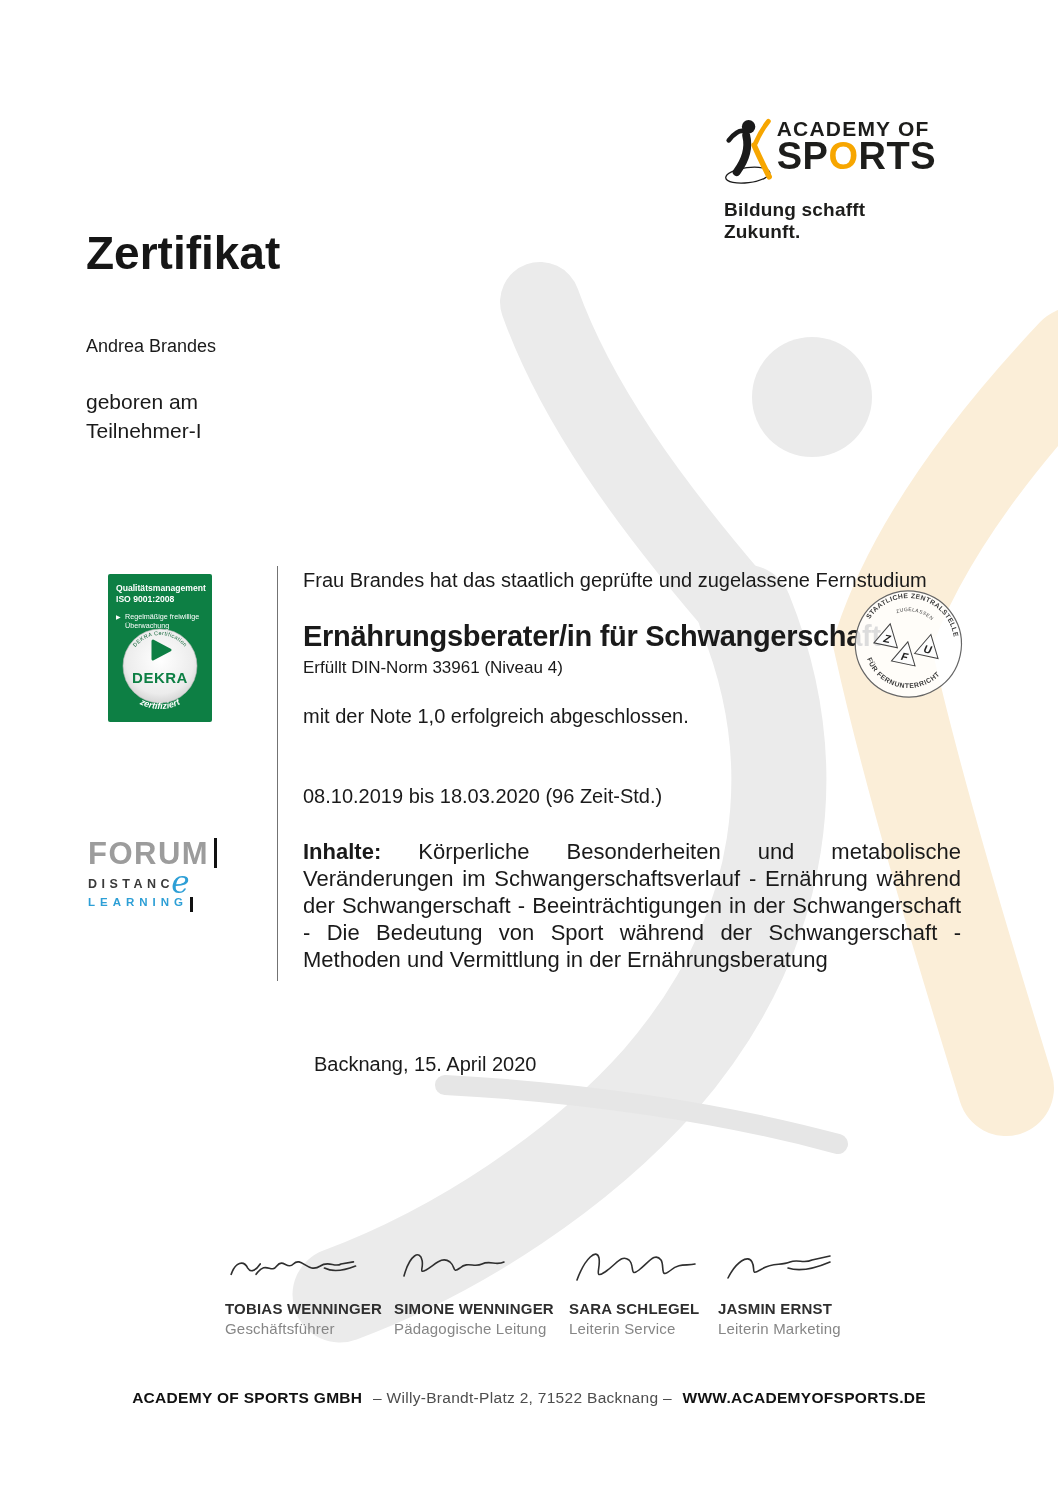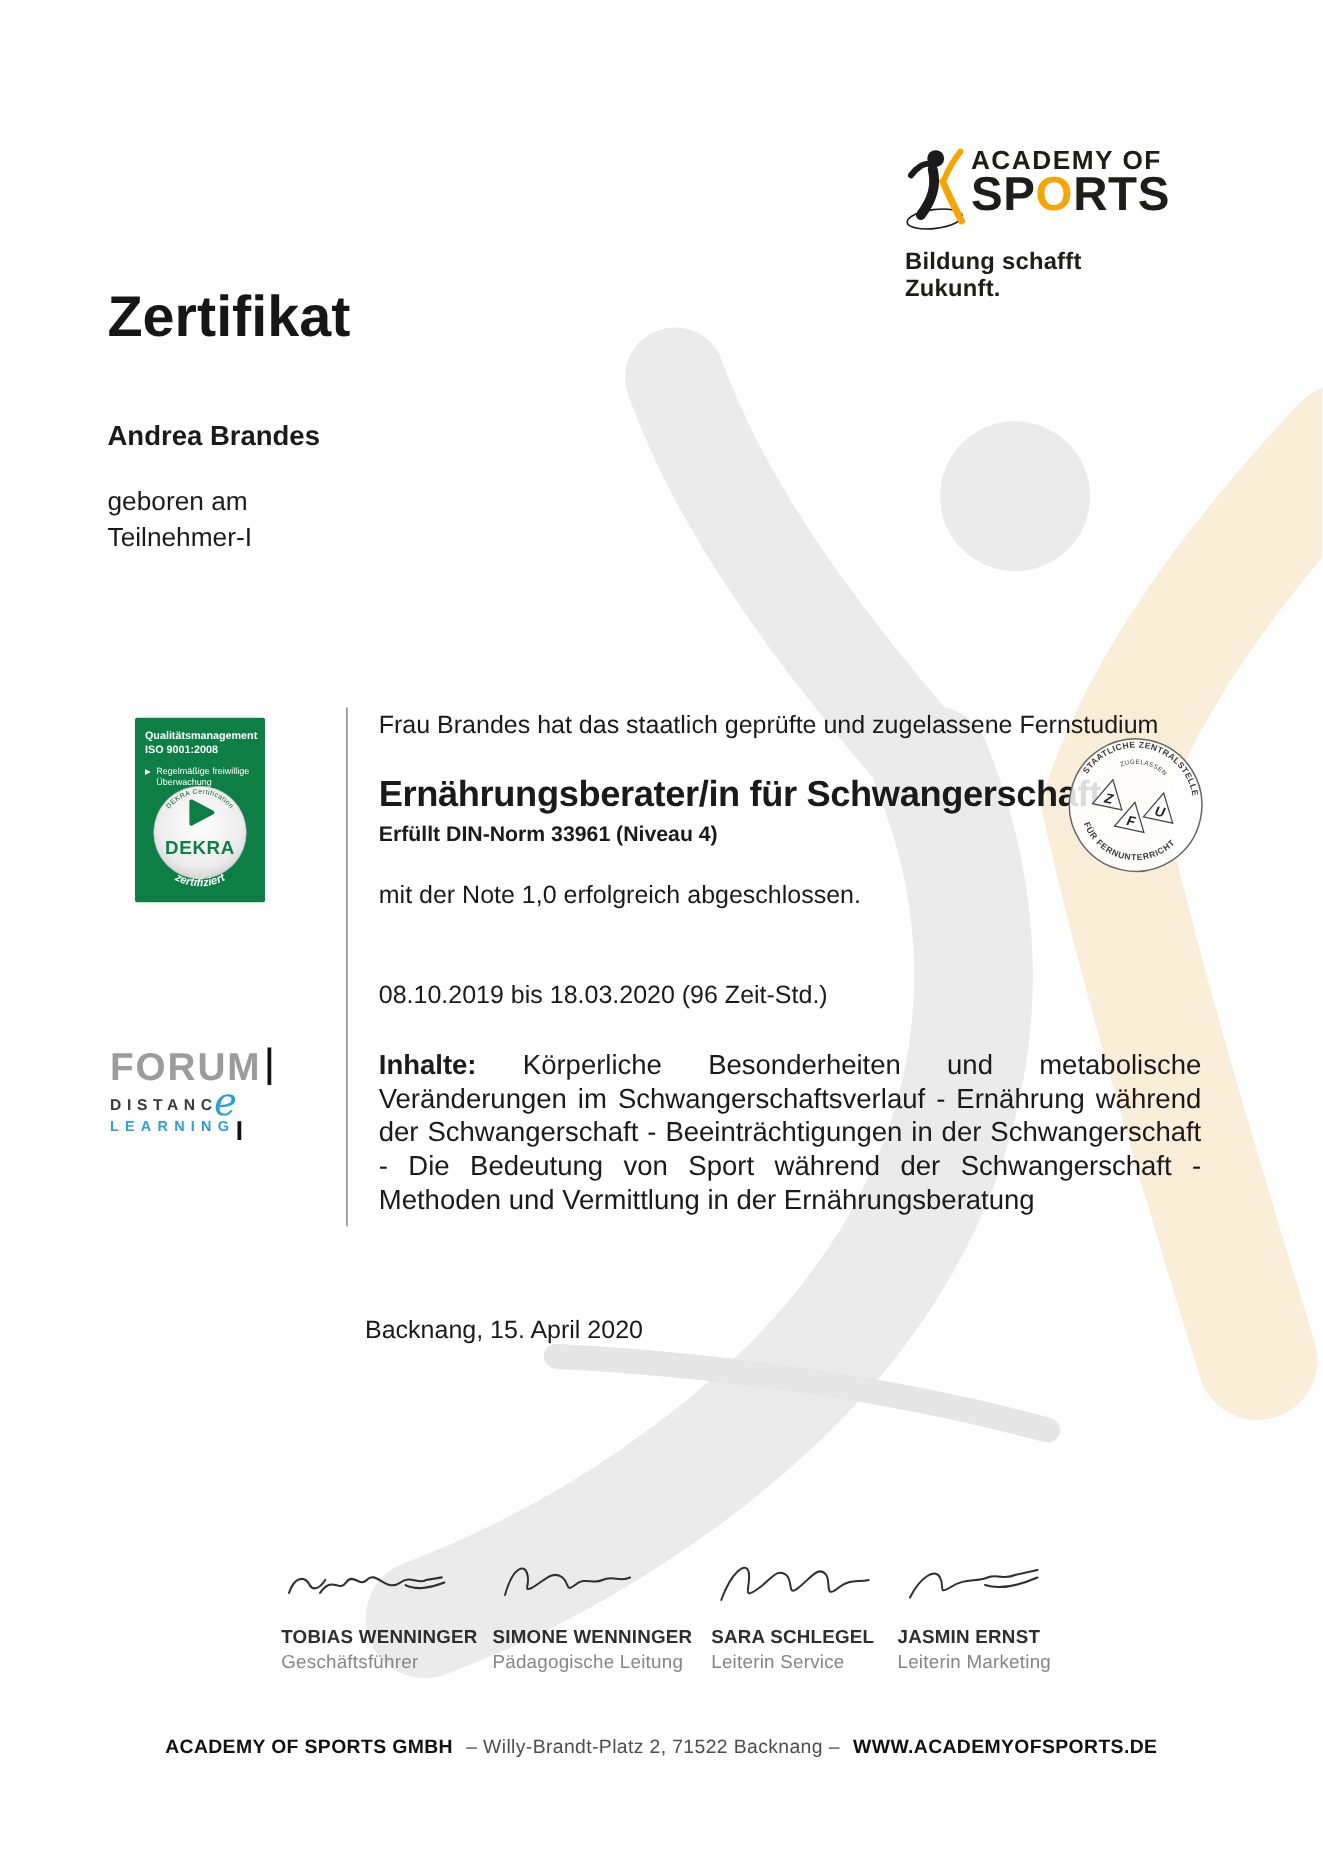--- a/index.html
+++ b/index.html
@@ -13,36 +13,36 @@
   
   .logo-block{left:724px;top:110px;z-index:2;width:212px;}
   .logo-row{display:flex;align-items:flex-start;}
   .logo-texts{margin-left:2px;margin-top:8px;}
   .logo-academy{font-size:21px;font-weight:bold;letter-spacing:1.2px;color:#1d1d1b;line-height:1;}
   .logo-sports{font-size:38px;font-weight:bold;letter-spacing:.5px;color:#1d1d1b;line-height:.92;}
   .logo-sports .orange{color:#F7A600;}
   .logo-tagline{font-size:19px;font-weight:bold;color:#1d1d1b;margin-top:3px;letter-spacing:.2px;}
   
   .h1{left:86px;top:226px;font-size:46px;font-weight:bold;color:#161616;z-index:2;}
-  .name{left:86px;top:336px;font-size:22px;font-weight:bold;z-index:2;}
+  .name{left:86px;top:336px;font-size:18px;font-weight:normal;z-index:2;}
   .born{left:86px;top:390px;font-size:21px;z-index:2;}
   .tnid{left:86px;top:419px;font-size:21px;z-index:2;}
   
   .content{
     left:277px;top:566px;width:684px;z-index:2;box-sizing:border-box;
     border-left:1px solid #737373;padding:2px 0 8px 25px;
   }
   .intro{font-size:20px;line-height:24px;margin:0;}
   .course{font-size:29px;font-weight:bold;letter-spacing:-0.3px;line-height:36px;margin:26px 0 0 0;}
-  .din{font-size:17px;line-height:20px;margin:4px 0 0 0;font-weight:bold;}
+  .din{font-size:17px;line-height:20px;margin:4px 0 0 0;}
   .result{font-size:20px;line-height:24px;margin:26px 0 0 0;}
   .period{font-size:20px;line-height:24px;margin:56px 0 0 0;}
   .inhalte{font-size:22px;line-height:27px;margin:30px 0 0 0;text-align:justify;}
   .inhalte b{font-weight:bold;}
-  .place-date{left:292px;top:1053px;font-size:20px;z-index:2;}
+  .place-date{left:314px;top:1053px;font-size:20px;z-index:2;}
   
   .dekra{left:108px;top:574px;z-index:2;}
   .zfu{left:852px;top:588px;z-index:3;transform:rotate(12deg);}
   
   .forum{left:88px;top:838px;width:150px;z-index:2;}
   .forum-r1{display:flex;}
   .forum-f{font-size:31px;font-weight:bold;color:#9c9c9c;letter-spacing:1.5px;line-height:1;}
   .fbar1{width:3px;height:30px;background:#111;margin-left:5px;}
   .forum-r2{display:flex;align-items:flex-end;margin-top:1px;}
   .forum-d{font-size:12.5px;font-weight:bold;letter-spacing:4.5px;color:#3a3a3a;line-height:1;margin-bottom:4px;}

